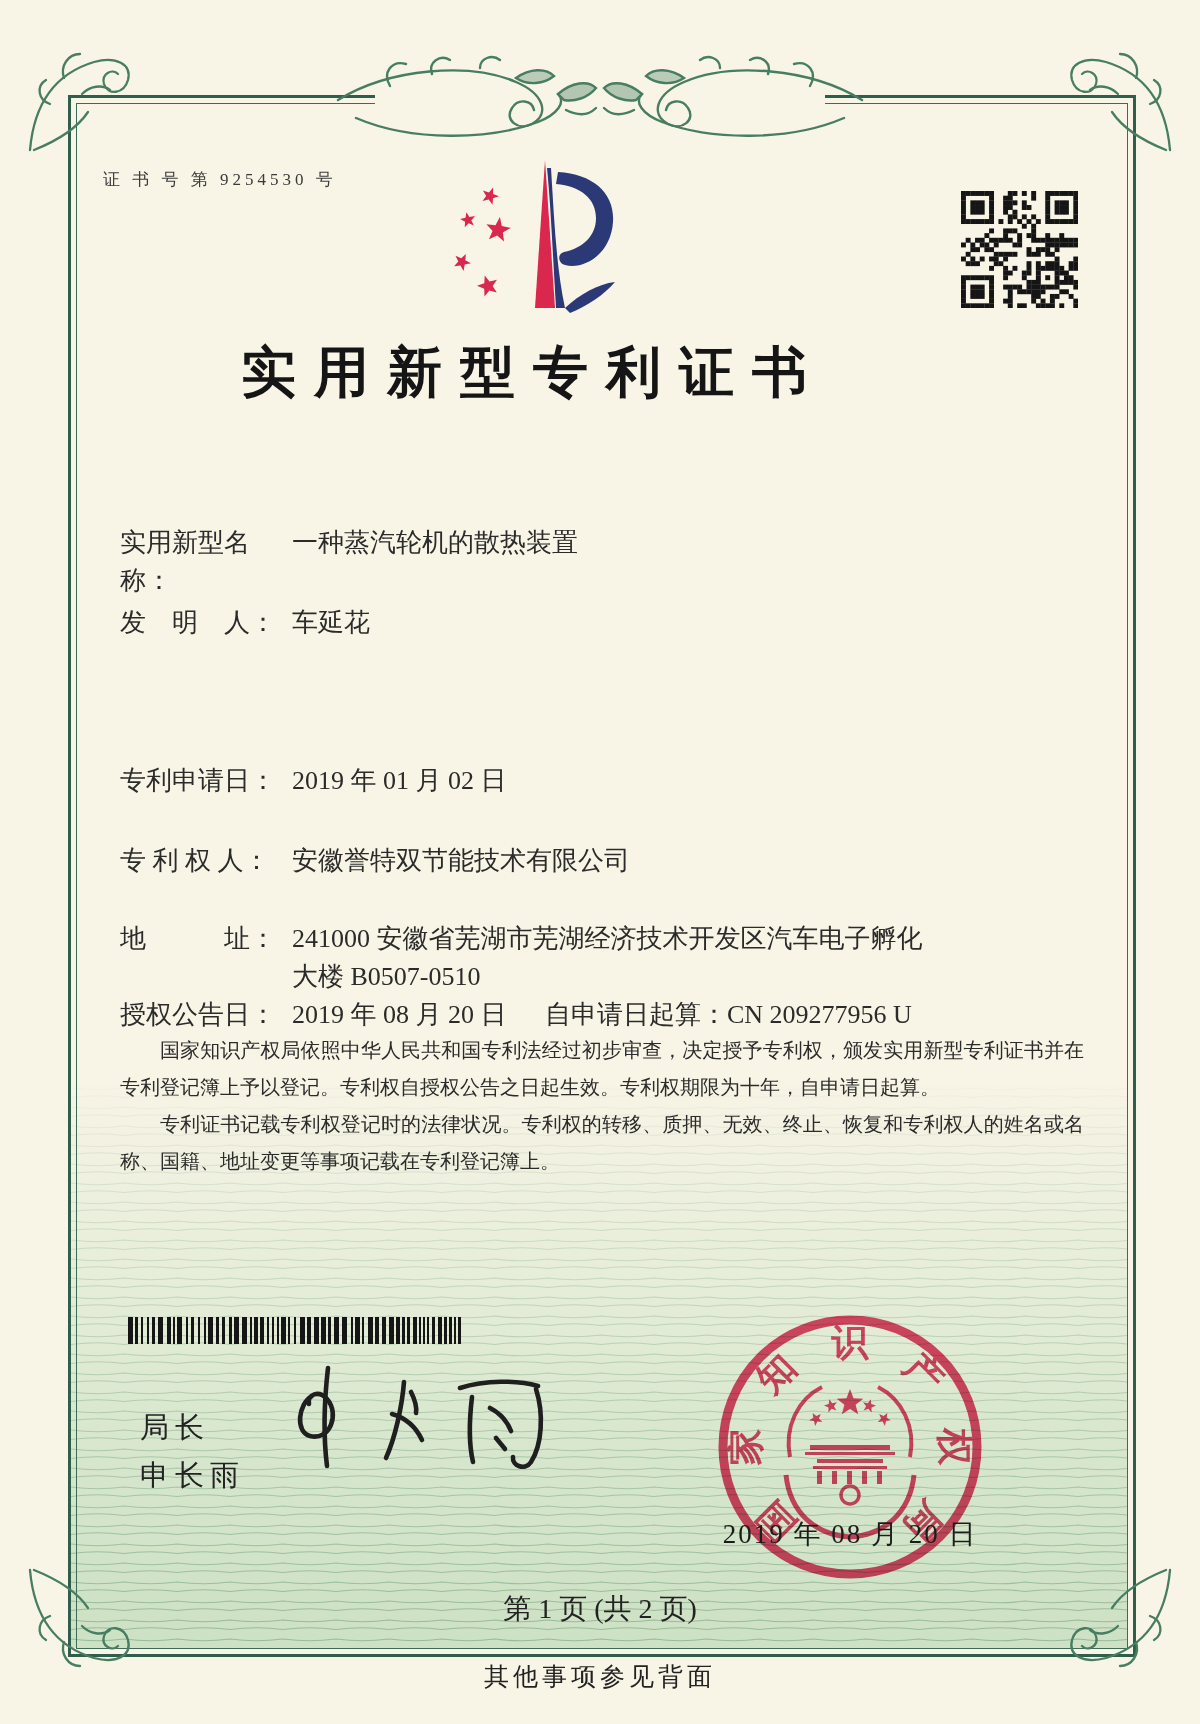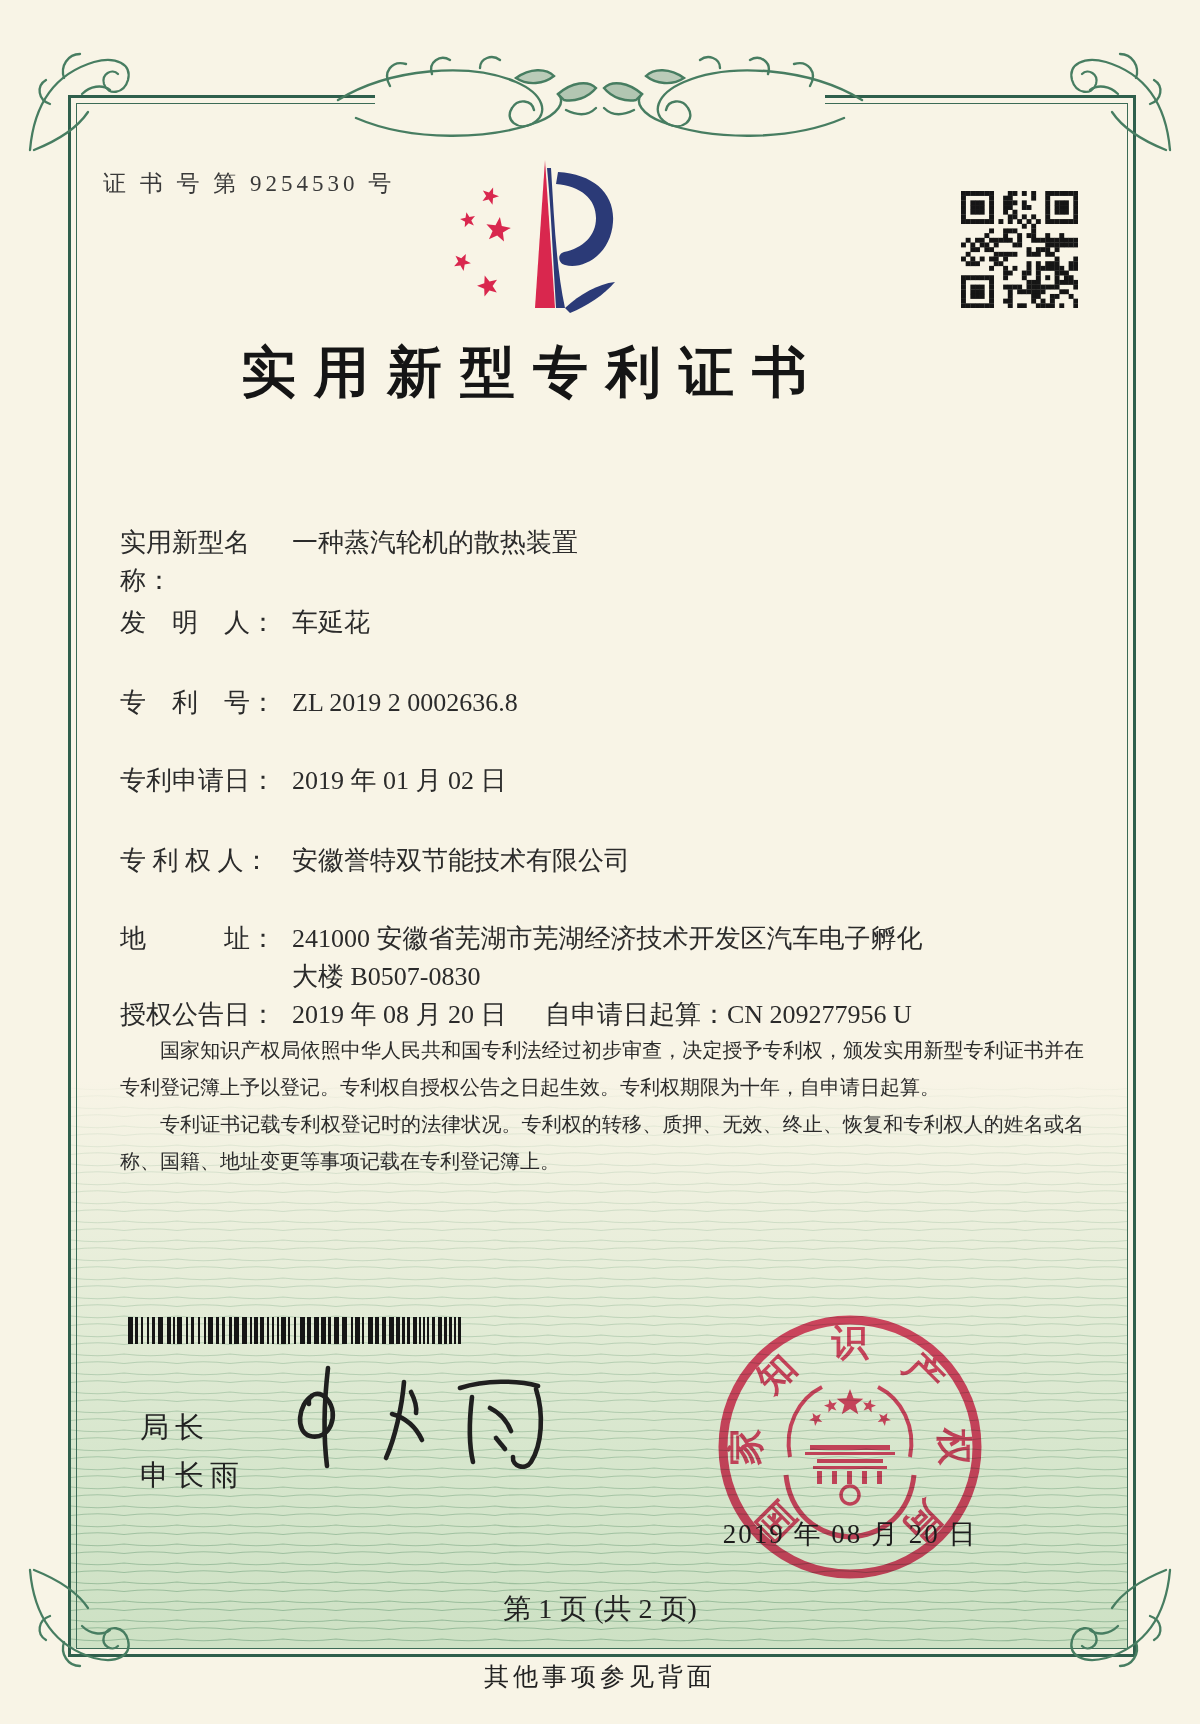--- a/index.html
+++ b/index.html
@@ -7,21 +7,21 @@
         font-family:"Liberation Serif","DejaVu Serif",serif;color:#2b2b2b;overflow:hidden;}
   .abs{position:absolute;}
   
   #frame-outer{left:68px;top:95px;width:1062px;height:1556px;border:3px solid #2f5f4c;z-index:2;}
   #frame-inner{left:5px;top:5px;right:5px;bottom:5px;border:1px solid #3c6b56;position:absolute;}
   
   #green-grad{left:71px;top:1080px;width:1056px;height:568px;z-index:1;
      background:linear-gradient(180deg,rgba(216,232,208,0) 0%,rgba(214,231,205,0.45) 30%,rgba(207,227,199,0.8) 65%,#cde1c4 100%);}
   #waves{left:71px;top:1082px;z-index:1;}
   
-  #cert-no{left:103px;top:168px;font-size:23px;letter-spacing:4px;color:#3a3a3a;z-index:5;}
+  #cert-no{left:103px;top:168px;font-size:17px;letter-spacing:4px;color:#3a3a3a;z-index:5;}
   #logo{left:452px;top:156px;z-index:5;}
   #qr{left:961px;top:191px;z-index:5;}
   #doc-title{left:0;top:336px;width:1066px;text-align:center;font-size:55px;font-weight:bold;
      letter-spacing:18px;color:#151515;z-index:5;}
   
   .row{left:120px;width:966px;font-size:26px;line-height:38px;z-index:5;}
   .lab{display:inline-block;width:172px;vertical-align:top;}
   .val{display:inline-block;vertical-align:top;white-space:pre-line;max-width:770px;}
   #row-grant .pair2{position:absolute;left:425px;top:0;}
   
@@ -459,32 +459,29 @@
     </svg>
 
   <div id="doc-title" class="abs">实用新型专利证书</div>
 
   <div class="row abs" style="top:524px">
     <span class="lab">实用新型名称：</span><span class="val">一种蒸汽轮机的散热装置</span>
   </div>
   <div class="row abs" style="top:604px">
     <span class="lab">发　明　人：</span><span class="val">车延花</span>
   </div>
-  <div class="row abs" style="top:684px">
-    <span class="lab">专　利　号：</span><span class="val">ZL 2019 2 0002636.8</span>
-  </div>
   <div class="row abs" style="top:762px">
     <span class="lab">专利申请日：</span><span class="val">2019 年 01 月 02 日</span>
   </div>
   <div class="row abs" style="top:842px">
     <span class="lab">专 利 权 人：</span><span class="val">安徽誉特双节能技术有限公司</span>
   </div>
   <div class="row abs" style="top:920px">
     <span class="lab">地　　　址：</span><span class="val">241000 安徽省芜湖市芜湖经济技术开发区汽车电子孵化
-大楼 B0507-0830</span>
+大楼 B0507-0510</span>
   </div>
   <div class="row abs" id="row-grant" style="top:996px">
     <span>
       <span class="lab">授权公告日：</span><span>2019 年 08 月 20 日</span>
     </span>
     <span class="pair2">
       <span>自申请日起算：</span><span>CN 209277956 U</span>
     </span>
   </div>
 

